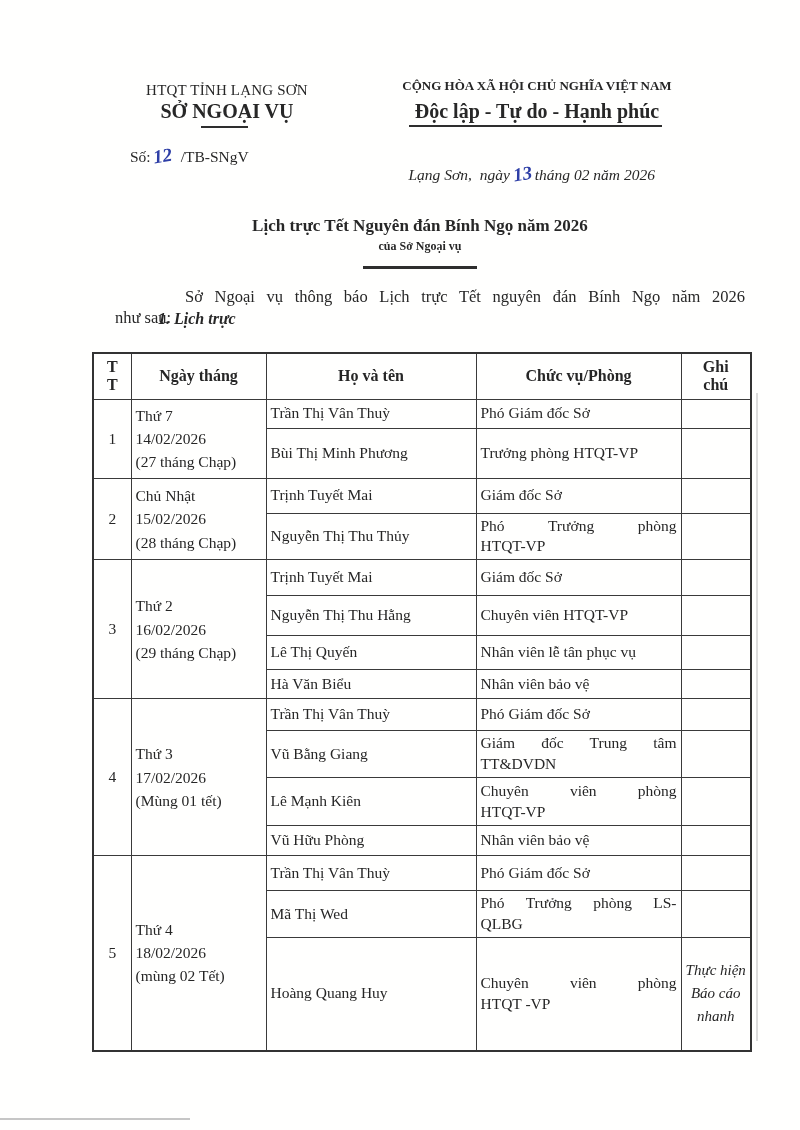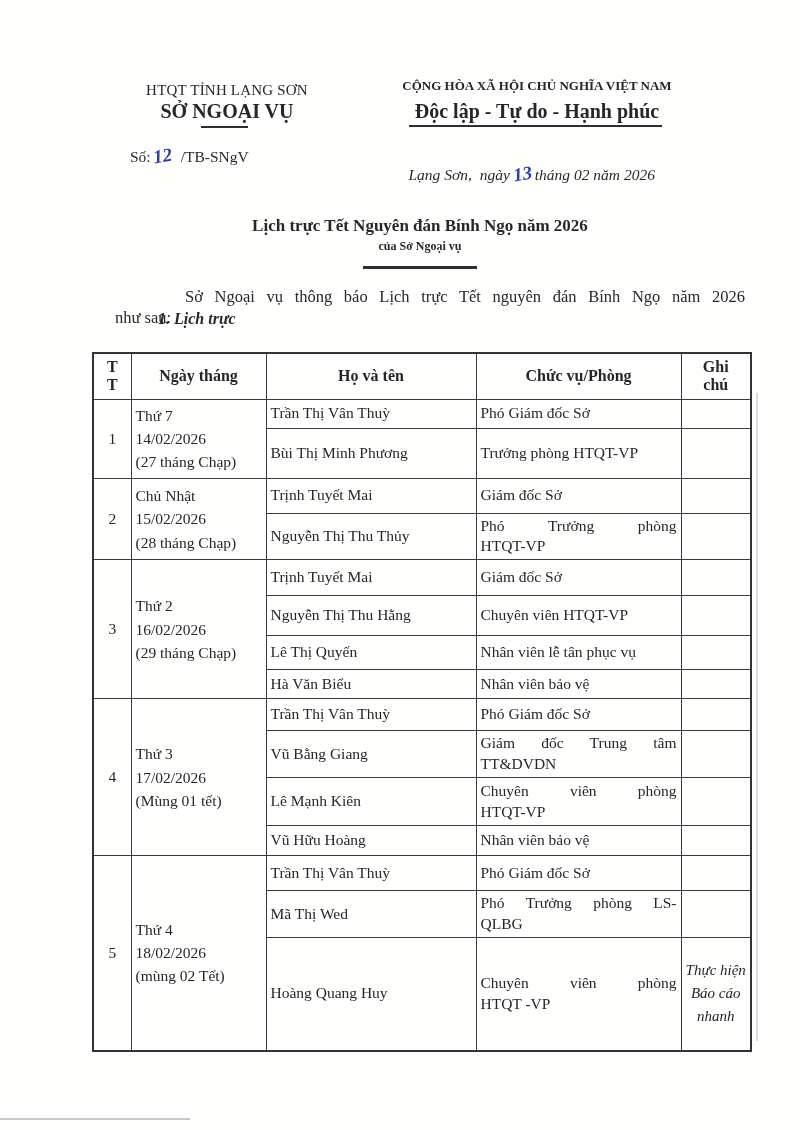--- a/index.html
+++ b/index.html
@@ -216,21 +216,21 @@
       </tr>
       <tr style="height:48px">
         <td class="cell-name">Lê Mạnh Kiên</td>
         <td class="cell-role">
             <div class="jline">Chuyên viên phòng</div>
             <div>HTQT-VP</div>
           </td>
         <td class="cell-note"></td>
       </tr>
       <tr style="height:30px">
-        <td class="cell-name">Vũ Hữu Hoàng</td>
+        <td class="cell-name">Vũ Hữu Phòng</td>
         <td class="cell-role">
             <div>Nhân viên bảo vệ</div>
           </td>
         <td class="cell-note"></td>
       </tr>
 
       <tr style="height:35px">
         <td class="cell-tt" rowspan="3">5</td>
         <td class="cell-date pre" rowspan="3">Thứ 4
 18/02/2026

